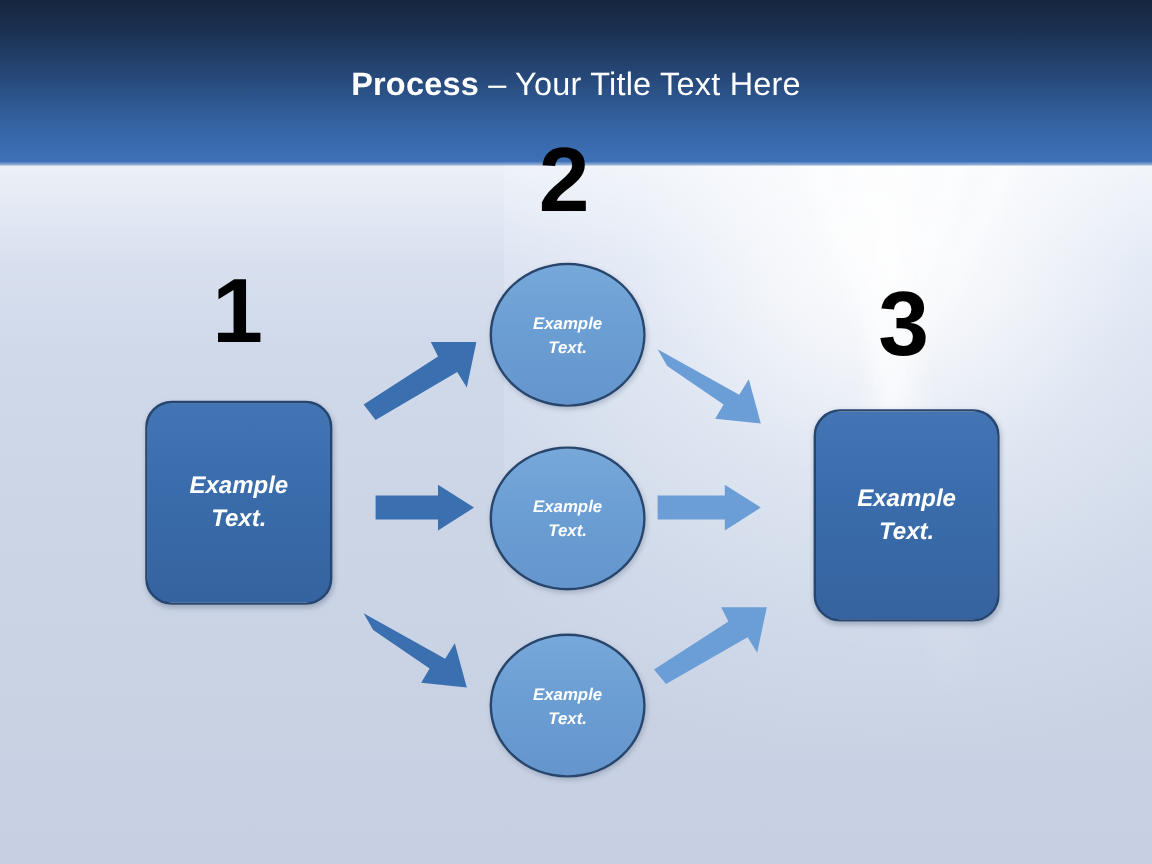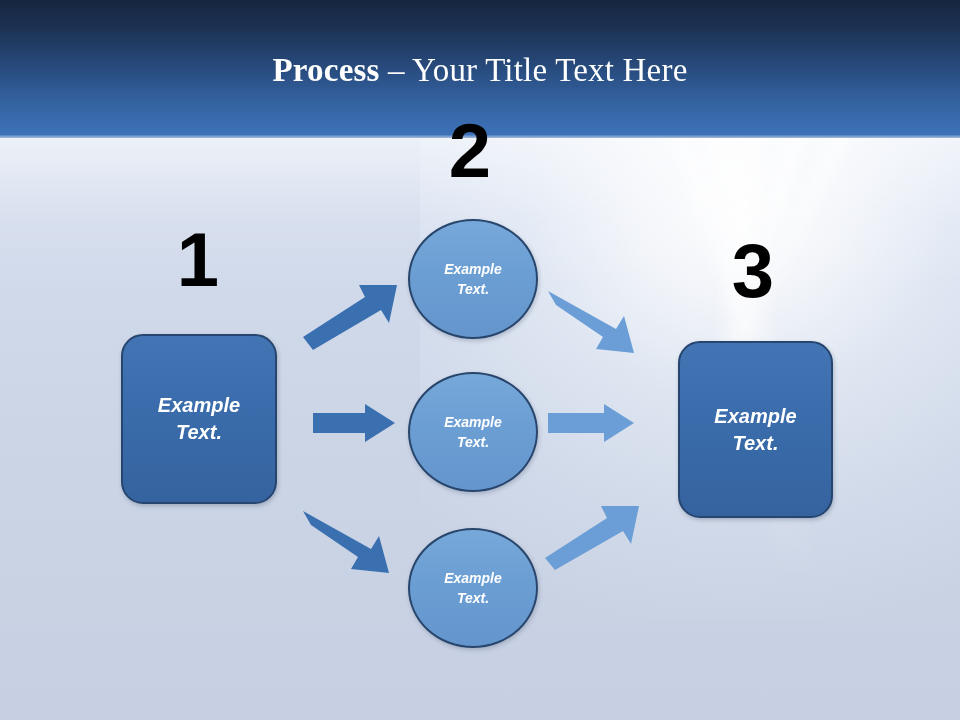--- a/index.html
+++ b/index.html
@@ -80,25 +80,24 @@
     left: 0; top: 135px;
     width: 960px; height: 3px;
     background: linear-gradient(to bottom, #4d80c2 0%, #a9bcd9 100%);
   }
   .slide-title {
     position: absolute;
     left: 0; top: 50px;
     width: 960px;
     text-align: center;
     color: #ffffff;
-    font-size: 33px;
+    font-size: 27px;
     line-height: 40px;
     letter-spacing: 0.2px;
     white-space: nowrap;
-    font-family: Liberation Serif, serif;
   }
   .slide-title .t-bold { font-weight: bold; }
   .slide-title .t-reg  { font-weight: normal; }
 
   
   .step-num {
     position: absolute;
     color: #000000;
     font-weight: bold;
     font-size: 76px;

